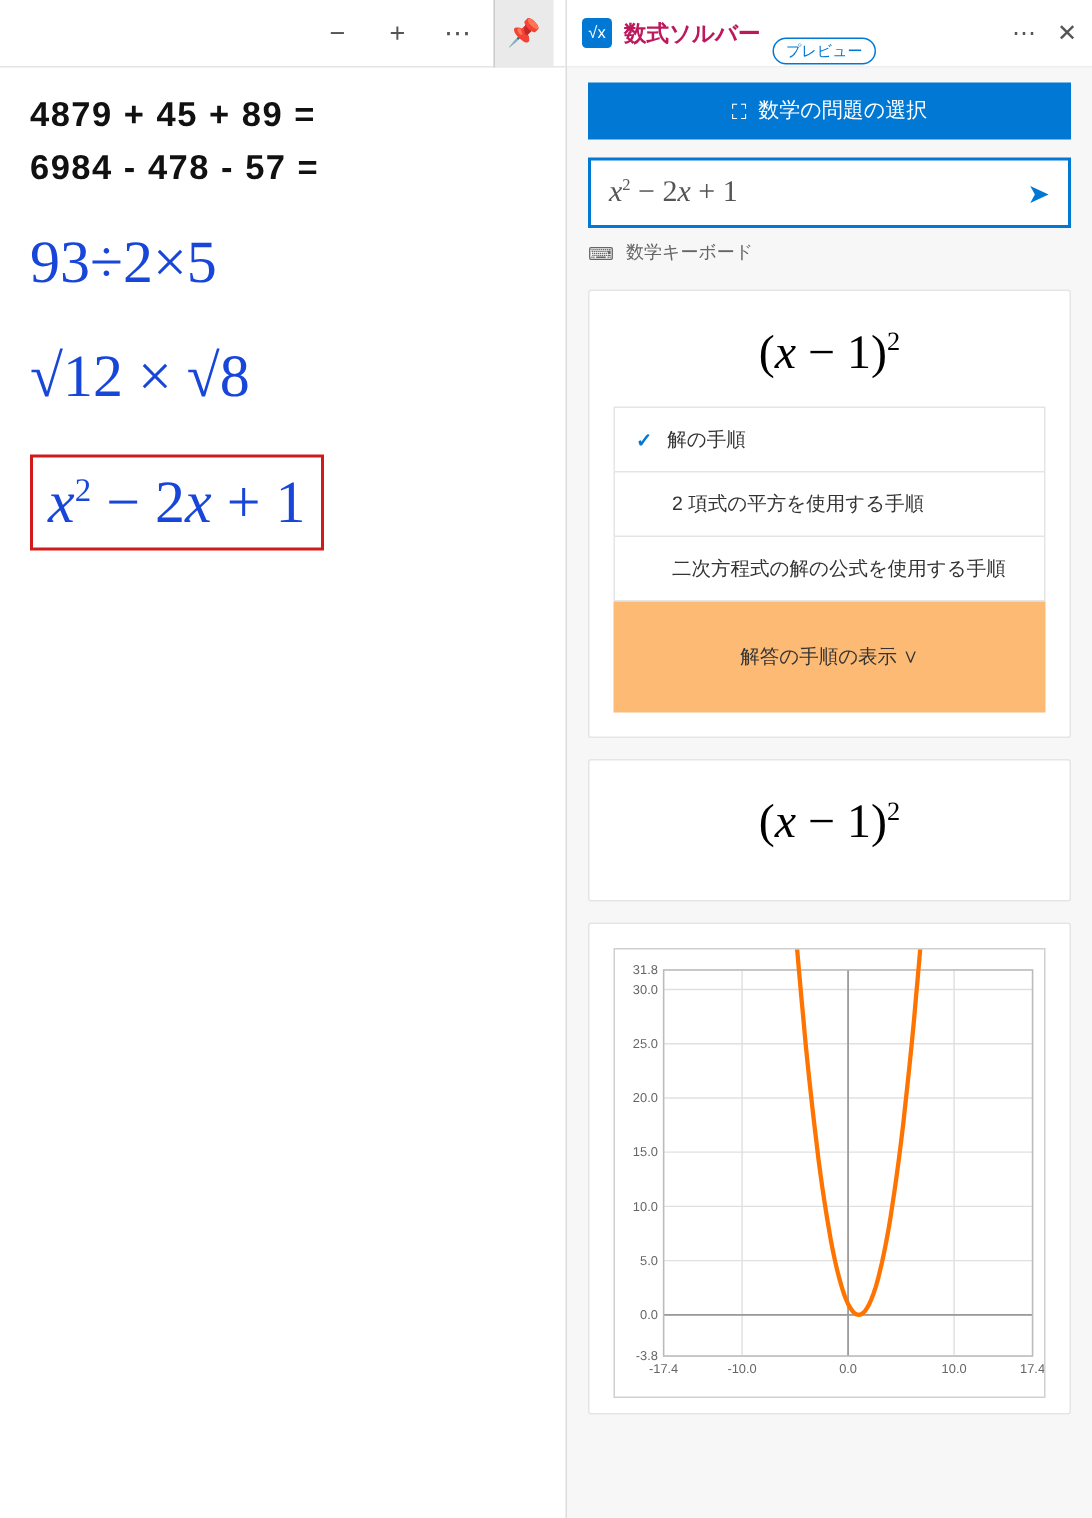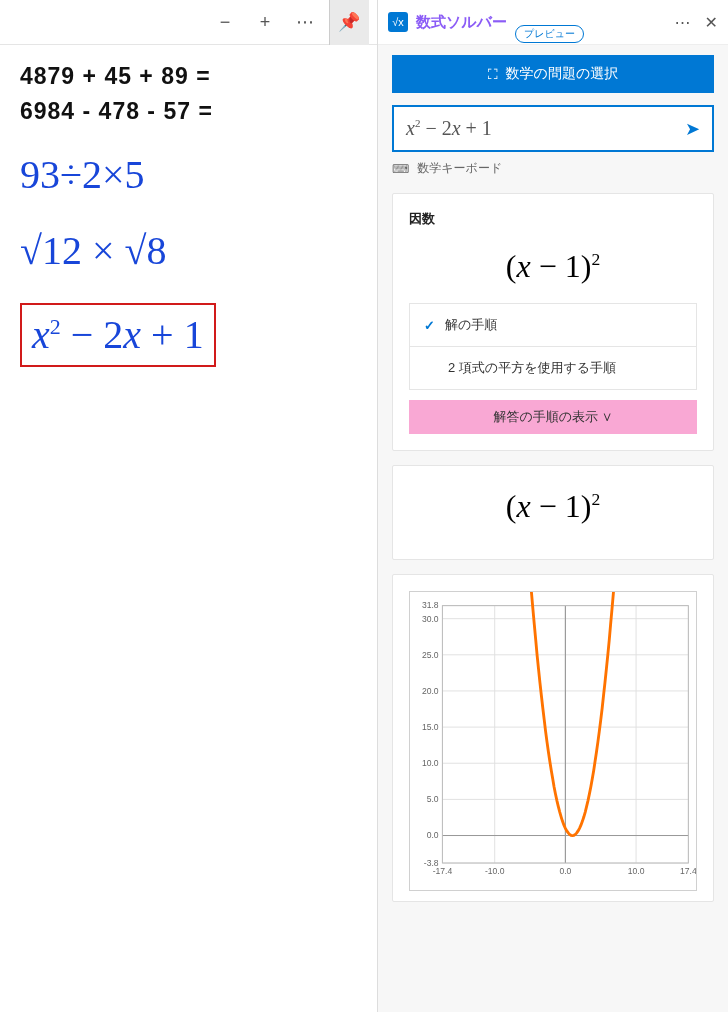--- a/index.html
+++ b/index.html
@@ -98,21 +98,21 @@
       display: flex;
       align-items: center;
       justify-content: center;
       color: #fff;
       font-size: 11px;
       border-radius: 3px;
     }
     .panel-title {
       font-size: 15px;
       font-weight: 600;
-      color: #8b5cf6;
+      color: #be185d;
     }
     .preview-badge {
       border: 1px solid #0078d4;
       color: #0078d4;
       border-radius: 10px;
       font-size: 10px;
       padding: 1px 8px;
       margin-top: 24px;
     }
     .panel-header-right {
@@ -196,26 +196,25 @@
       font-size: 13px;
       color: #333;
       display: flex;
       align-items: center;
       gap: 10px;
     }
     .step-item:last-child { border-bottom: none; }
     .check { color: #0078d4; font-weight: bold; }
     .show-steps-btn {
       width: 100%;
-      background: #f9a8d4;
+      background: #fdba74;
       border: none;
-      padding: 8px;
+      padding: 28px;
       font-size: 13px;
       color: #333;
-      margin-top: 10px;
       cursor: pointer;
     }
     .graph-box {
       border: 1px solid #d0d0d0;
       height: 300px;
       position: relative;
       background: #fff;
     }
     .graph-svg { width: 100%; height: 100%; }
     .grid-line { stroke: #e0e0e0; stroke-width: 1; }
@@ -269,32 +268,35 @@
       </span>
       <span class="send-icon">➤</span>
     </div>
 
     <div class="kb-row">
       <span>⌨</span>
       <span>数学キーボード</span>
     </div>
 
     <div class="card">
-      <div class="card-title">因数</div>
       <div class="result-expr">
         (<span style="font-style:italic">x</span> − 1)<span class="sup2">2</span>
       </div>
       <div class="step-list">
         <div class="step-item">
           <span class="check">✓</span>
           <span>解の手順</span>
         </div>
         <div class="step-item">
           <span style="width:14px"></span>
           <span>2 項式の平方を使用する手順</span>
+        </div>
+        <div class="step-item">
+          <span style="width:14px"></span>
+          <span>二次方程式の解の公式を使用する手順</span>
         </div>
       </div>
       <button class="show-steps-btn">解答の手順の表示 ∨</button>
     </div>
 
     <div class="card">
       <div class="result-expr">
         (<span style="font-style:italic">x</span> − 1)<span class="sup2">2</span>
       </div>
     </div>

